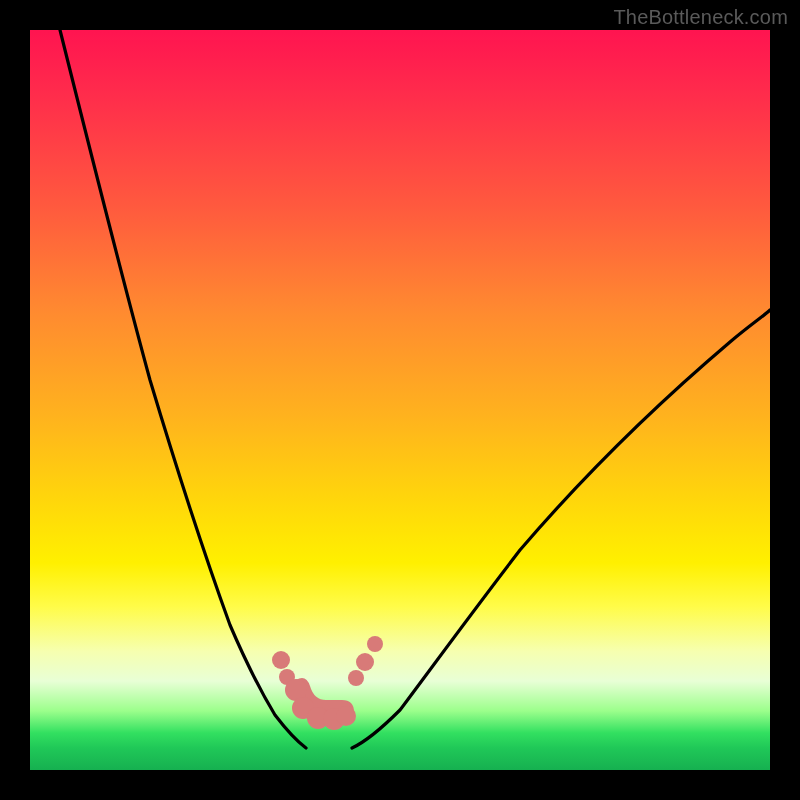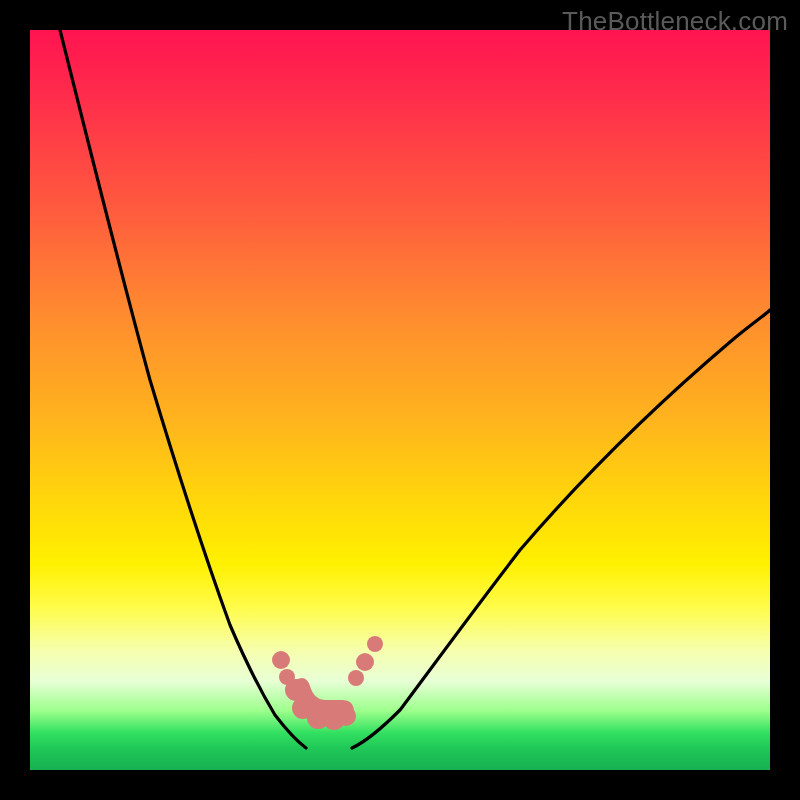--- a/index.html
+++ b/index.html
@@ -42,21 +42,21 @@
       #32e060 95%,
       #20c858 97%,
       #16b050 100%
     );
   }
   .watermark {
     position: absolute;
     top: 6px;
     right: 12px;
     color: #5a5a5a;
-    font-size: 26px;
+    font-size: 20px;
     letter-spacing: 0.2px;
     user-select: none;
   }
   svg.curve {
     position: absolute;
     left: 0;
     top: 0;
     width: 740px;
     height: 740px;
     overflow: visible;

